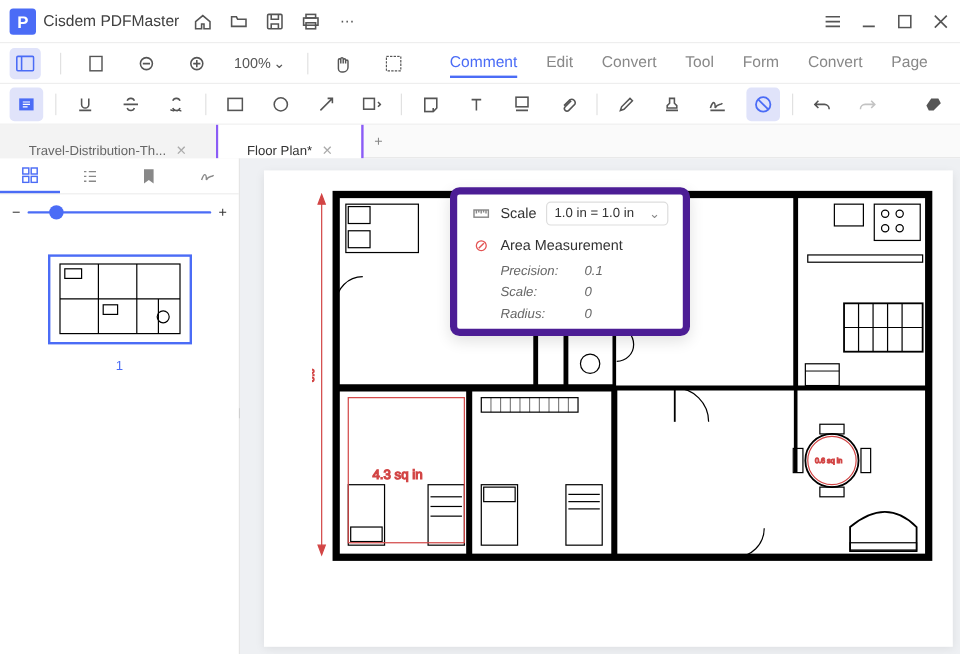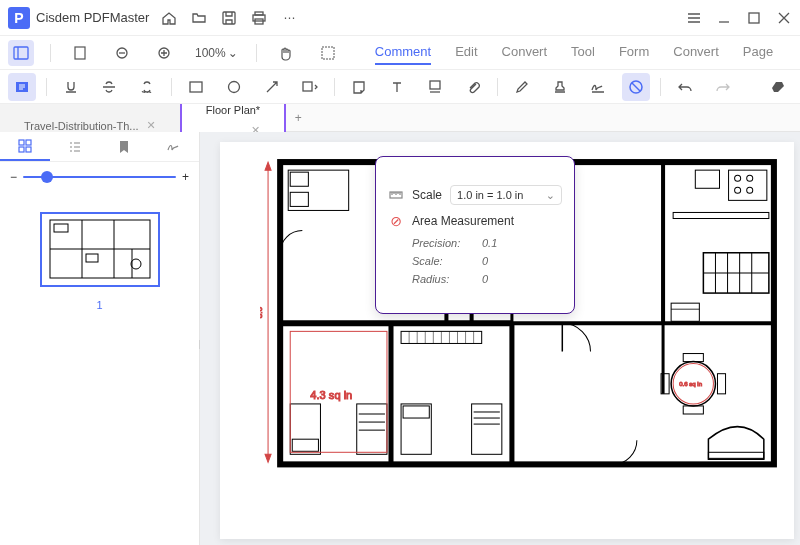--- a/index.html
+++ b/index.html
@@ -21,42 +21,42 @@
 .menu-item { font-size: 13px; color: #888; padding: 4px 0; border-bottom: 2px solid transparent; }
 .menu-item.active { color: #4b6cf6; border-bottom-color: #4b6cf6; }
 
 .subtoolbar { height: 34px; display: flex; align-items: center; padding: 0 8px; gap: 10px; border-bottom: 1px solid #eee; }
 .sub-btn { width: 28px; height: 28px; display: flex; align-items: center; justify-content: center; border-radius: 4px; color: #555; }
 .sub-btn.active { background: #e0e3fa; color: #4b6cf6; }
 .sep { width: 1px; height: 18px; background: #e1e1e1; }
 
 .tabbar { height: 28px; display: flex; align-items: center; border-bottom: 1px solid #e5e5e5; background: #fafafa; }
 .tab { height: 28px; padding: 0 24px; display: flex; align-items: flex-end; gap: 8px; font-size: 11px; color: #666; border-right: 2px solid #8b5cf6; background: #f3f3f3; }
-.tab.active { background: #fff; color: #333; flex-direction: column; }
+.tab.active { background: #fff; color: #333; }
 .tab .close { color: #aaa; font-size: 11px; }
 .addtab { width: 24px; display: flex; align-items: center; justify-content: center; color: #888; }
 
 .workspace { display: flex; height: calc(545px - 36px - 34px - 34px - 28px); }
 .sidebar { width: 200px; border-right: 1px solid #e5e5e5; display: flex; flex-direction: column; background: #fff; position: relative; }
 .side-tabs { height: 30px; display: flex; border-bottom: 1px solid #eee; }
 .side-tab { flex: 1; display: flex; align-items: center; justify-content: center; color: #888; }
 .side-tab.active { color: #4b6cf6; border-bottom: 2px solid #4b6cf6; }
 .thumb-slider { height: 30px; display: flex; align-items: center; padding: 0 10px; gap: 6px; }
 .slider-track { flex: 1; height: 2px; background: #4b6cf6; position: relative; border-radius: 2px; }
 .slider-thumb { position: absolute; left: 12%; top: -5px; width: 12px; height: 12px; background: #4b6cf6; border-radius: 50%; }
 .thumbs { flex: 1; padding: 20px; display: flex; flex-direction: column; align-items: center; }
 .thumb-page { width: 120px; height: 75px; border: 2px solid #4b6cf6; background: #fff; position: relative; }
 .thumb-num { margin-top: 12px; font-size: 11px; color: #4b6cf6; }
 .resize-handle { position: absolute; right: -4px; top: 50%; color: #ccc; font-size: 9px; }
 
 .canvas { flex: 1; background: #eef0f3; position: relative; overflow: hidden; }
 .page { position: absolute; left: 20px; top: 10px; right: 6px; bottom: 6px; background: #fff; box-shadow: 0 2px 8px rgba(0,0,0,.08); }
 .floorplan { position: absolute; left: 40px; top: 10px; right: 10px; bottom: 20px; }
 
-.measure-pop { position: absolute; left: 155px; top: 14px; width: 200px; background: #fff; border: 1px solid #4c1d95; border-radius: 8px; box-shadow: 0 4px 12px rgba(0,0,0,.12); padding: 28px 12px; z-index: 10; }
+.measure-pop { position: absolute; left: 155px; top: 14px; width: 200px; background: #fff; border: 6px solid #4c1d95; border-radius: 8px; box-shadow: 0 4px 12px rgba(0,0,0,.12); padding: 6px 12px; z-index: 10; }
 .measure-row { display: flex; align-items: center; gap: 8px; margin-bottom: 8px; font-size: 12px; }
 .scale-sel { border: 1px solid #ddd; border-radius: 4px; padding: 3px 20px 3px 6px; font-size: 11px; position: relative; flex: 1; }
 .scale-sel::after { content: "⌄"; position: absolute; right: 6px; color: #888; }
 .measure-icon { width: 16px; height: 16px; display: flex; align-items: center; justify-content: center; }
 .nope { color: #e35252; font-size: 14px; }
 .measure-kv { margin-left: 24px; display: grid; grid-template-columns: 70px 1fr; row-gap: 6px; font-size: 11px; color: #666; font-style: italic; }
 
 svg { display: block; }
 </style>
 </head>

